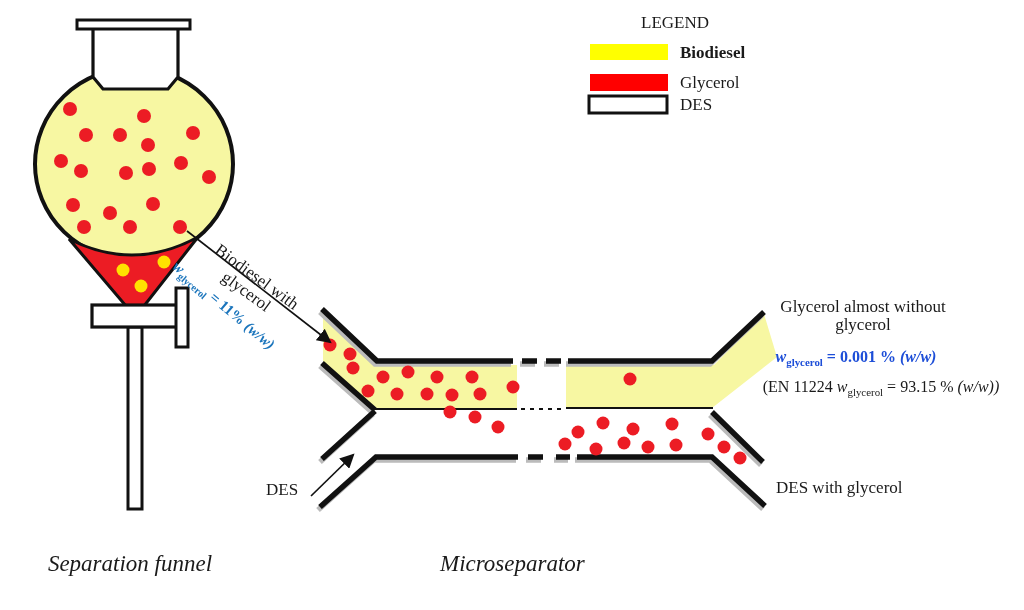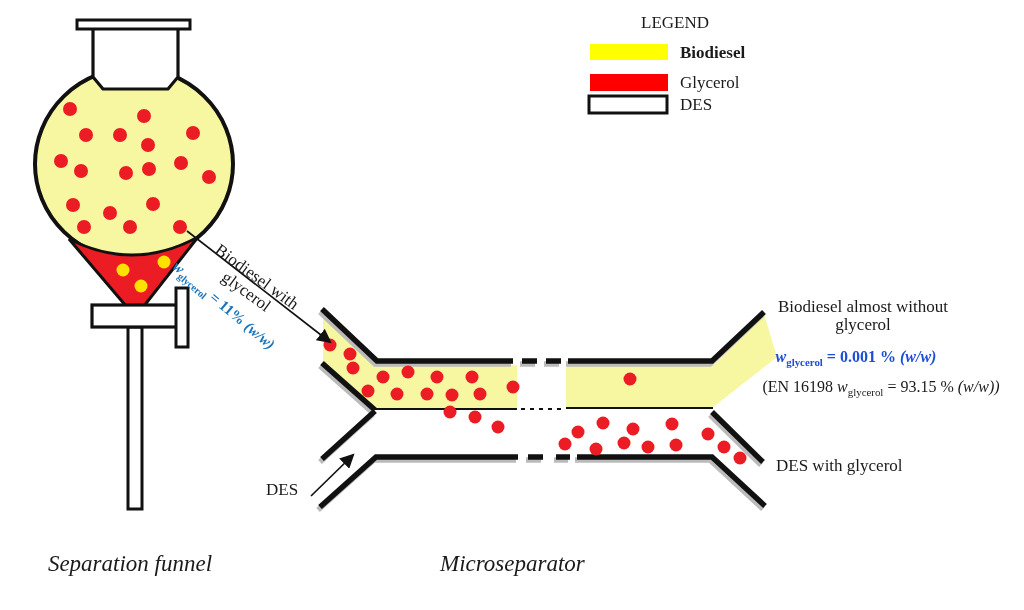--- a/index.html
+++ b/index.html
@@ -15,21 +15,21 @@
   #cap-micro{left:440px;top:551px;width:205px;text-align:left;}
   .rot-black{left:211px;top:233px;width:126px;text-align:center;font-size:17px;line-height:18px;
              transform:rotate(36deg);transform-origin:0 0;}
   .rot-blue{left:180px;top:258px;width:190px;font-size:15px;font-weight:bold;color:#1b75bc;
             transform:rotate(40deg);transform-origin:0 0;white-space:nowrap;}
   .des-label{left:266px;top:480px;font-size:17px;}
   .out-top{left:743px;top:298px;width:240px;text-align:center;font-size:17px;line-height:18px;}
   .out-blue{left:726px;top:348px;width:260px;text-align:center;font-size:16px;font-weight:bold;
             color:#1d4ed8;white-space:nowrap;}
   .out-en{left:726px;top:378px;width:310px;text-align:center;font-size:16px;white-space:nowrap;}
-  .out-des{left:776px;top:456px;font-size:17px;}
+  .out-des{left:776px;top:478px;font-size:17px;}
   sub{font-size:0.68em;}
   .sp{margin-left:4px;}
 </style>
 </head>
 <body>
 
 <div class="stage">
 
   <svg class="layer" width="1024" height="610" viewBox="0 0 1024 610">
     <defs>
@@ -144,29 +144,29 @@
     <div>Biodiesel with</div>
     <div>glycerol</div>
   </div>
   <div class="txt rot-blue">
     <i>w</i><sub>glycerol</sub><span class="sp">= 11%</span><i class="sp">(w/w)</i>
   </div>
 
   <div class="txt des-label">DES</div>
 
   <div class="txt out-top">
-    <div>Biodiesel almost without</div>
+    <div>Glycerol almost without</div>
     <div>glycerol</div>
   </div>
 
   <div class="txt out-blue">
     <i>w</i><sub>glycerol</sub><span class="sp">= 0.001 %</span><i class="sp">(w/w)</i>
   </div>
 
   <div class="txt out-en">
-    <span>(EN 16198</span><i class="sp">w</i><sub>glycerol</sub><span class="sp">= 93.15 %</span><i class="sp">(w/w))</i>
+    <span>(EN 11224</span><i class="sp">w</i><sub>glycerol</sub><span class="sp">= 93.15 %</span><i class="sp">(w/w))</i>
   </div>
 
   <div class="txt out-des">DES with glycerol</div>
 
   <div class="txt cap" id="cap-funnel">Separation funnel</div>
   <div class="txt cap" id="cap-micro">Microseparator</div>
 </div>
 
 </body></html>

